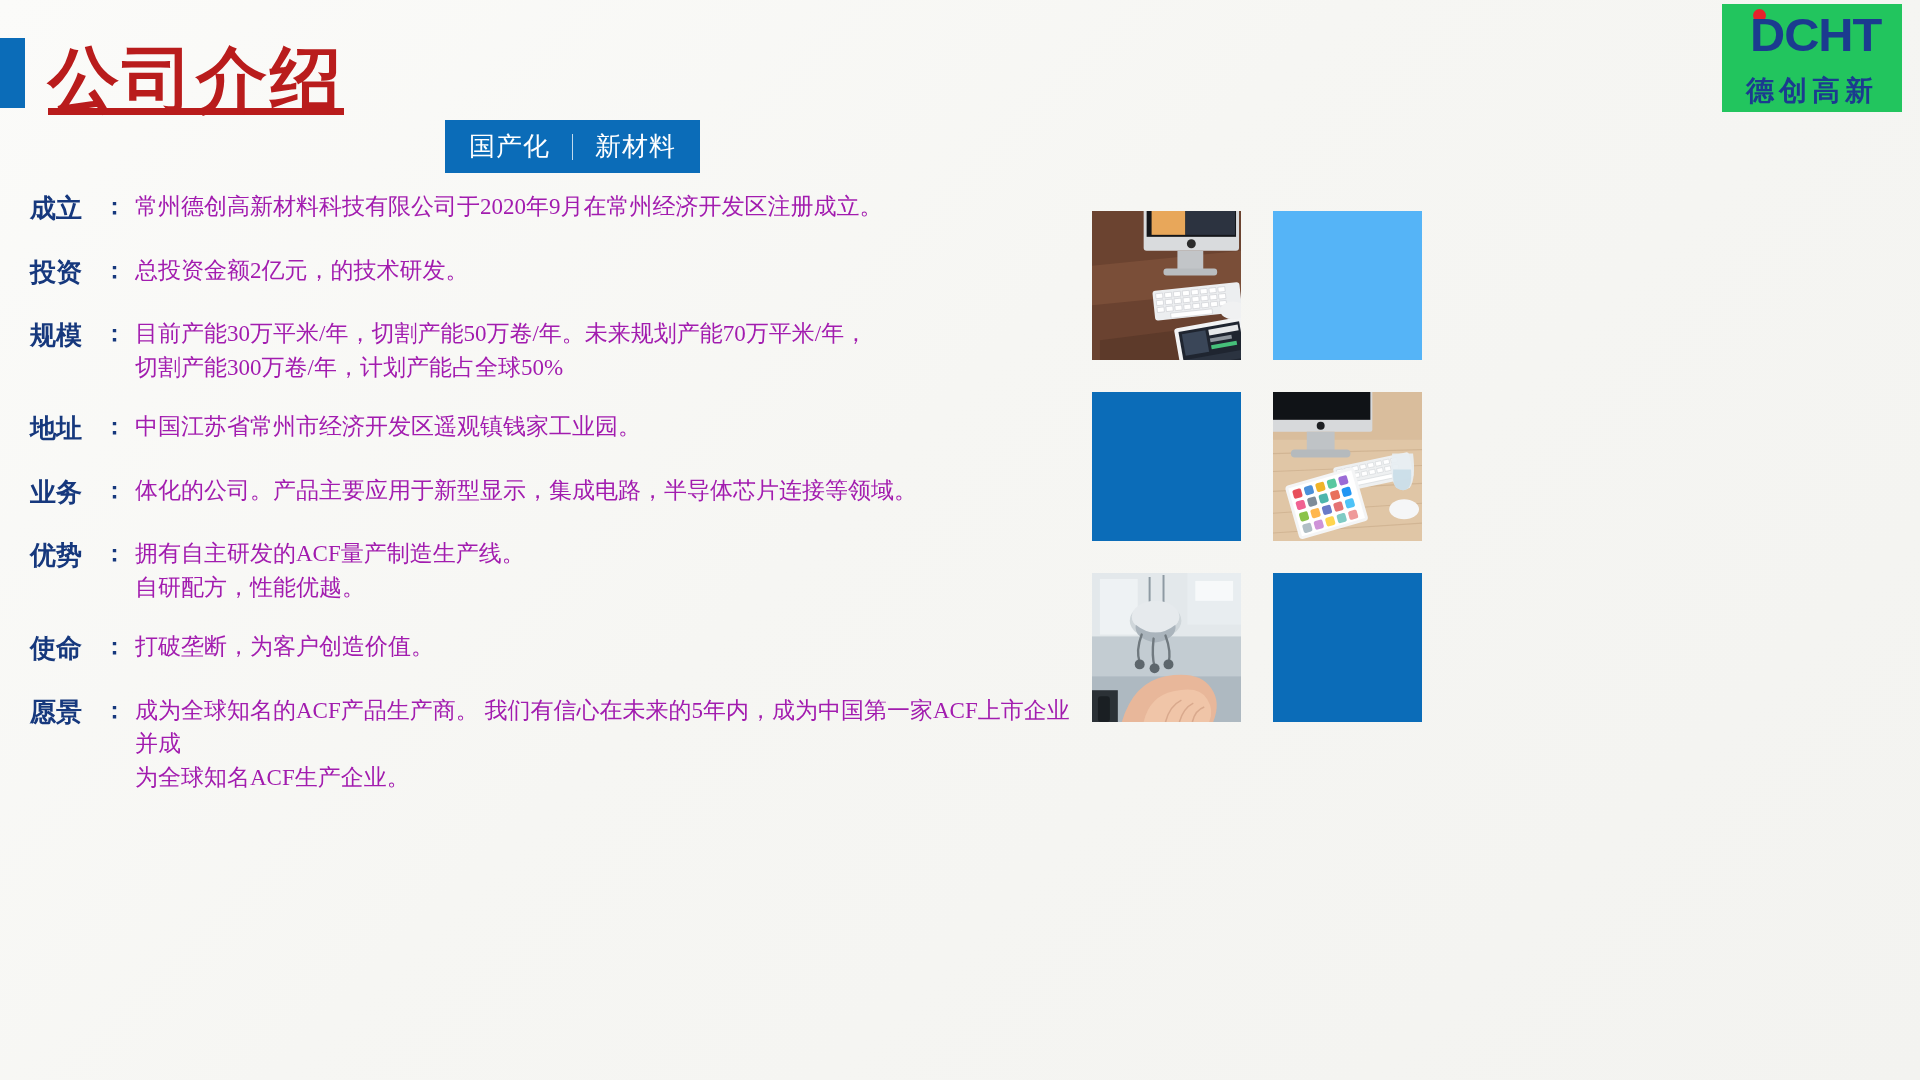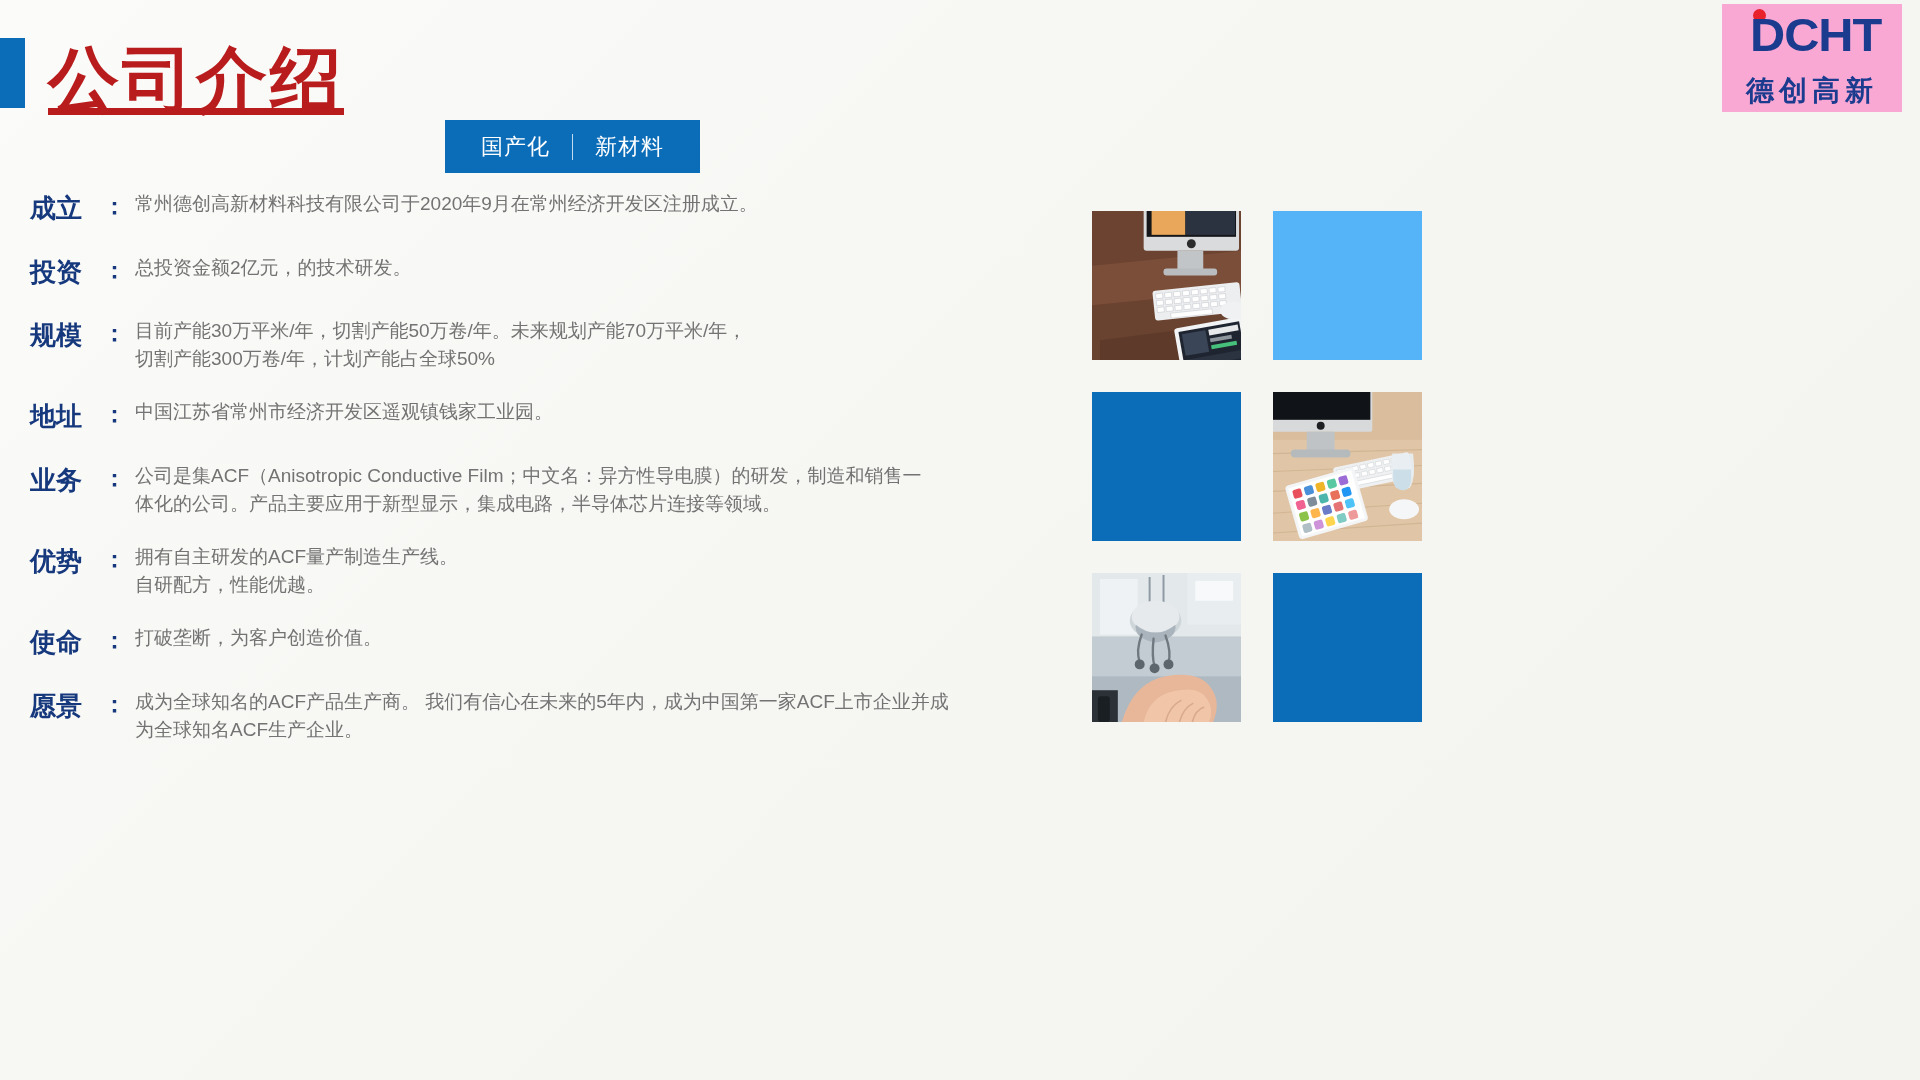--- a/index.html
+++ b/index.html
@@ -17,21 +17,21 @@
   }
   .hdr-title{
     position:absolute; left:48px; top:36px;
     font-size:71px; font-weight:bold; letter-spacing:3px;
     color:#b91c1c; line-height:1.25;text-decoration:underline;
   }
 
   
   .logo{
     position:absolute; right:18px; top:4px;
-    width:180px; height:108px; background:#f9a8d4;
+    width:180px; height:108px; background:#22c55e;
     display:flex; flex-direction:column; align-items:center;
     justify-content:center; padding-top:4px;
   }
   .logo-row1{ position:relative; display:flex; align-items:flex-end; }
   .logo-dot{
     position:absolute; left:3px; top:-3px; width:13px; height:13px;
     border-radius:50%; background:#e8212b;
   }
   .logo-letters{
     font-size:46px; font-weight:bold; color:#1b3b8f;
@@ -41,42 +41,42 @@
   .logo-cn{
     font-size:28px; font-weight:bold; color:#1b3b8f;
     letter-spacing:5px; line-height:1.15; margin-top:17px;
   }
 
   
   .banner{
     position:absolute; left:445px; top:120px;
     width:255px; height:53px; background:#0b6cb8;
     display:flex; align-items:center; justify-content:center;
-    color:#ffffff; font-size:22px; letter-spacing:1px;font-family:Liberation Mono, monospace;
+    color:#ffffff; font-size:26px; letter-spacing:1px;font-family:Liberation Mono, monospace;
   }
   .banner .sep{
     display:inline-block; width:1px; height:26px;
     background:rgba(255,255,255,.75); margin:0 22px;
   }
 
   
   .content{ position:absolute; left:30px; top:190px; width:1060px; }
   .row{ display:flex; margin-bottom:26px; }
   .row-label{
     flex:0 0 auto; min-width:72px; text-align:justify;
     font-size:26px; font-weight:bold; color:#16387d;
     white-space:nowrap; line-height:1.45;
   }
   .row-colon{
     flex:0 0 auto; font-size:23px; font-weight:bold;
     color:#16387d; line-height:1.45; margin:0 2px 0 1px;
   }
   .row-body{
-    flex:1 1 auto; font-size:19px; color:#737373;
-    line-height:1.45; padding-left:7px;
+    flex:1 1 auto; font-size:23px; color:#a21caf;
+    line-height:1.45; padding-left:7px;font-family:Liberation Serif, serif;
   }
   .row-body .ln{ display:block; }
 
   
   .grid{
     position:absolute; left:1092px; top:211px;
     width:330px; height:510px;
     display:grid; grid-template-columns:149px 149px;
     grid-template-rows:149px 149px 149px;
     column-gap:32px; row-gap:32px;
@@ -133,21 +133,20 @@
       <div class="row-label">地址</div>
       <div class="row-colon">：</div>
       <div class="row-body">
         <span class="ln">中国江苏省常州市经济开发区遥观镇钱家工业园。</span>
       </div>
     </div>
     <div class="row">
       <div class="row-label">业务</div>
       <div class="row-colon">：</div>
       <div class="row-body">
-        <span class="ln">公司是集ACF（Anisotropic Conductive Film；中文名：异方性导电膜）的研发，制造和销售一</span>
         <span class="ln">体化的公司。产品主要应用于新型显示，集成电路，半导体芯片连接等领域。</span>
       </div>
     </div>
     <div class="row">
       <div class="row-label">优势</div>
       <div class="row-colon">：</div>
       <div class="row-body">
         <span class="ln">拥有自主研发的ACF量产制造生产线。</span>
         <span class="ln">自研配方，性能优越。</span>
       </div>

